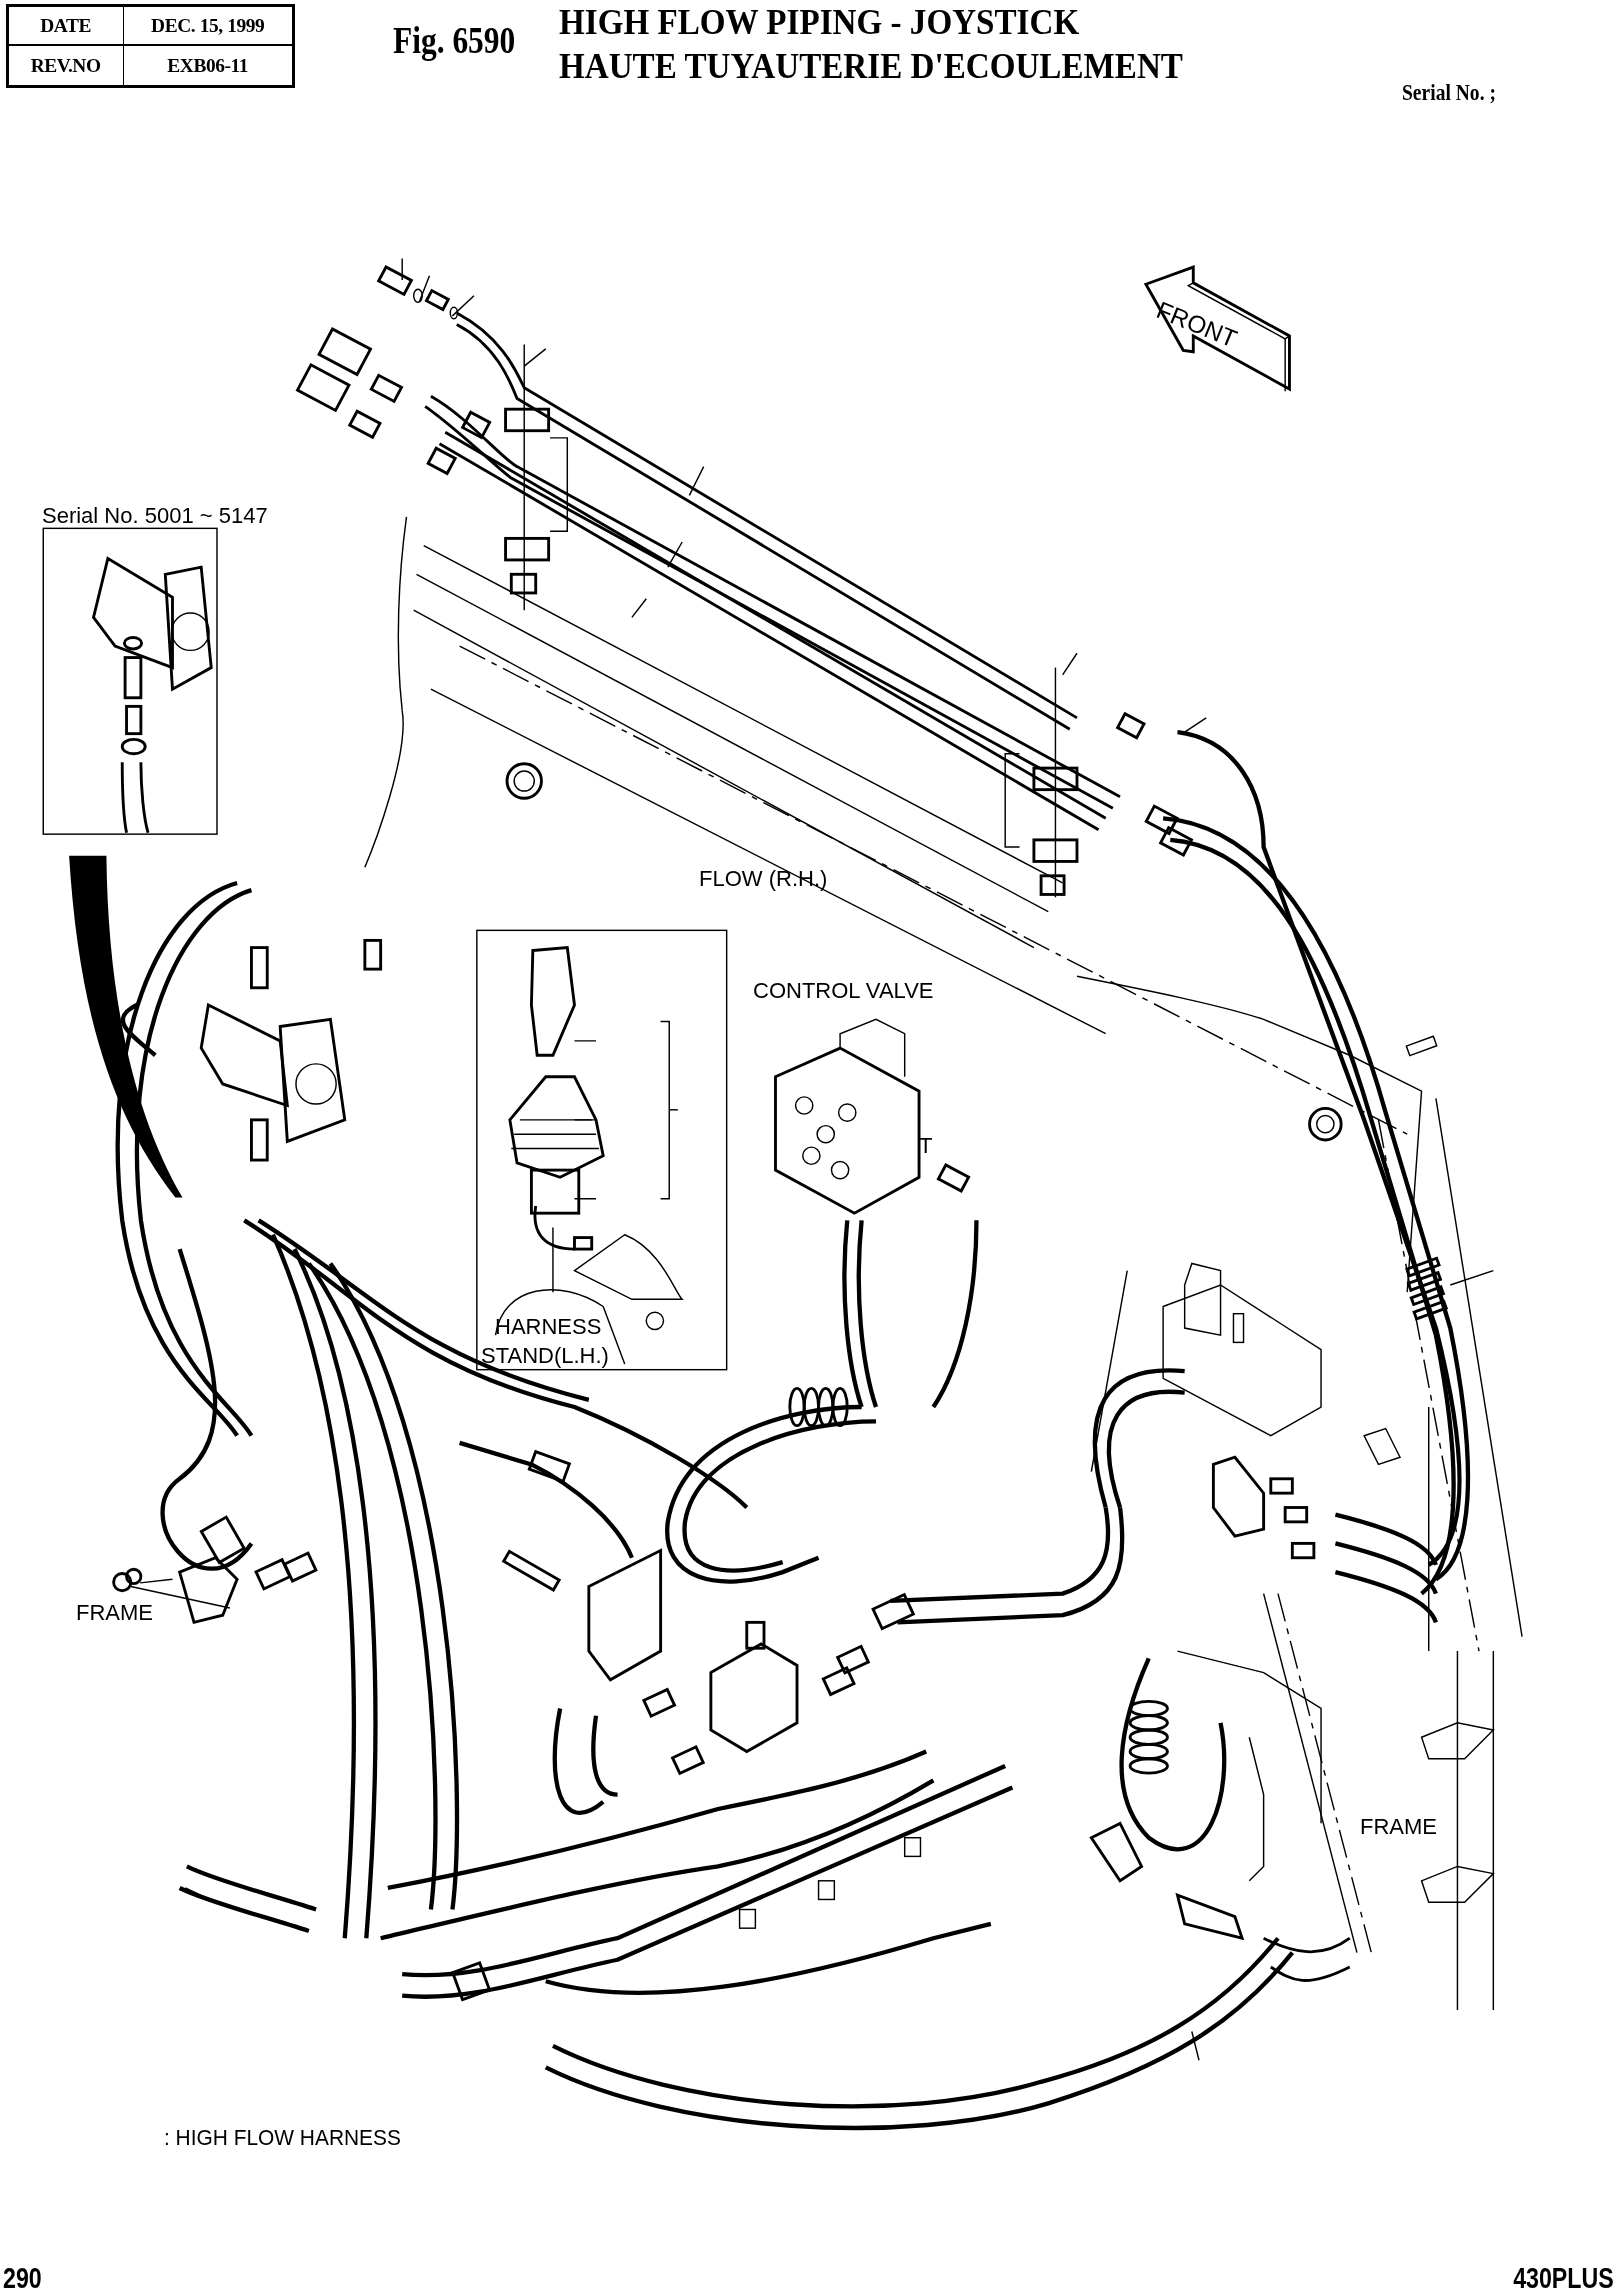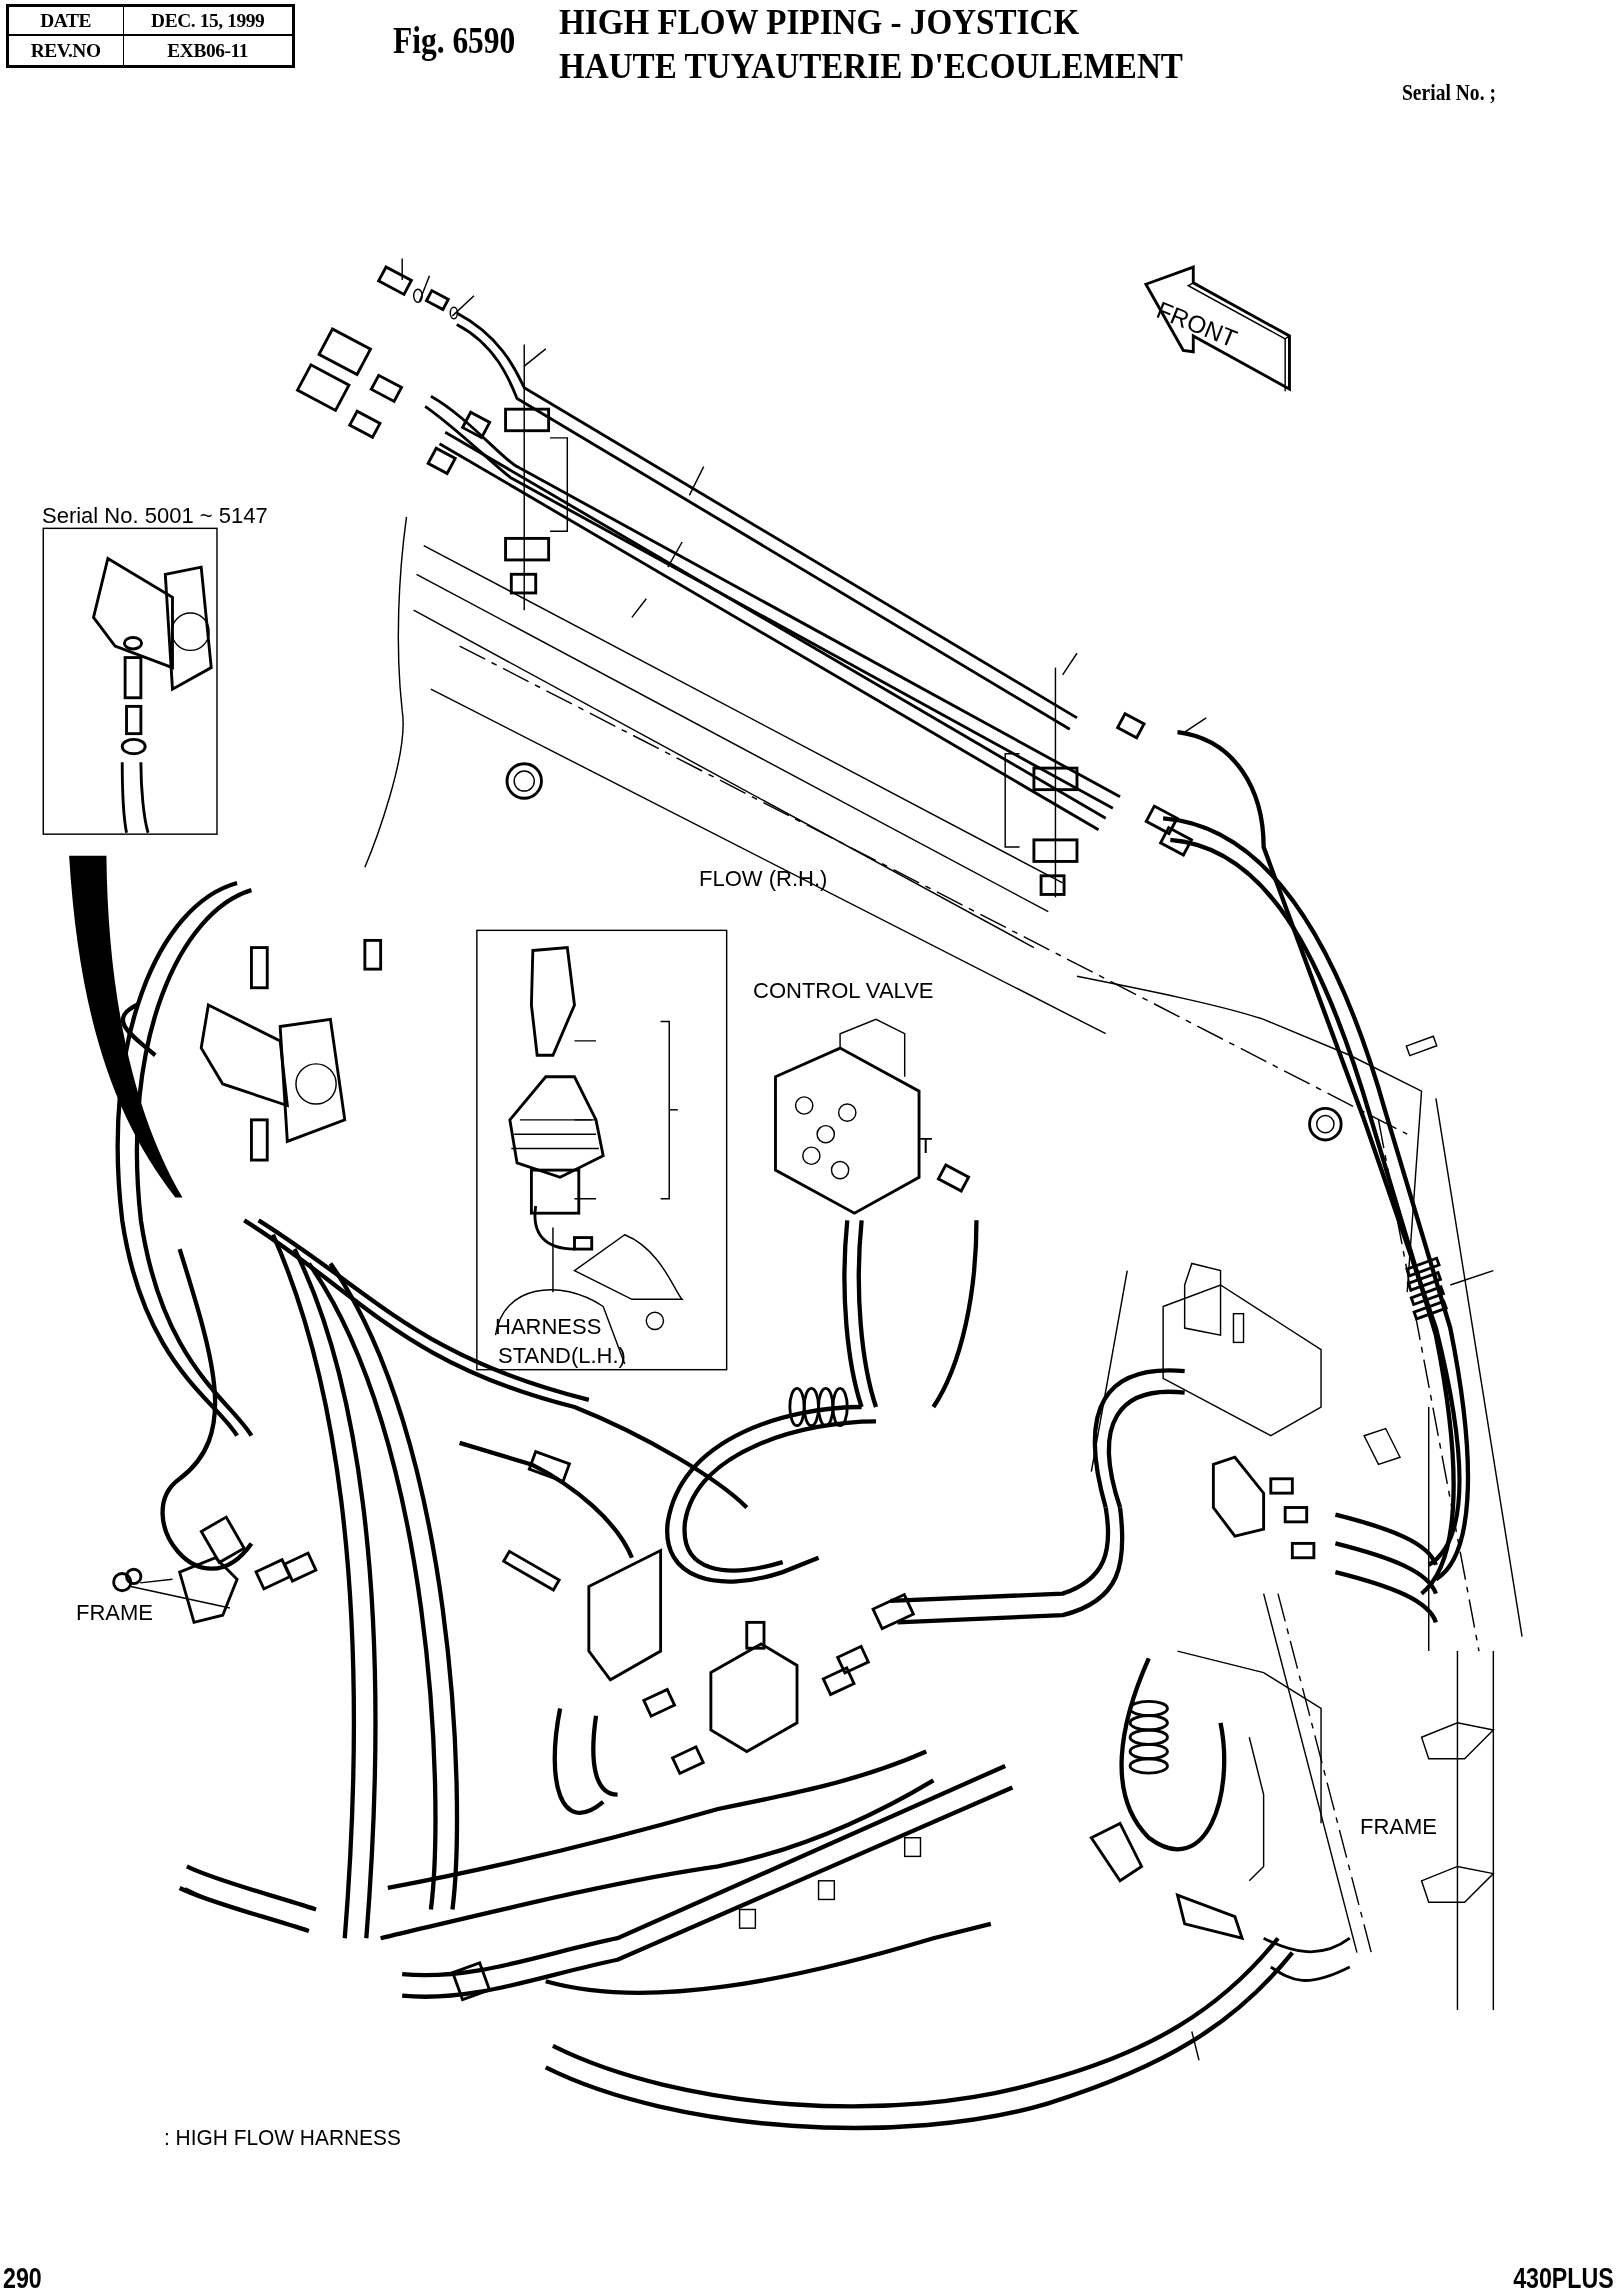--- a/index.html
+++ b/index.html
@@ -1,18 +1,18 @@
 <!DOCTYPE html>
 <html style="font-size:11.5px"><head>
 <meta charset="utf-8">
 <style>
   html, body { margin:0; padding:0; background:#ffffff; }
   body { width:1617px; height:2295px; position:relative; overflow:hidden; font-family:"Liberation Sans", sans-serif; color:#000; }
   
-  .info-table { position:absolute; left:5.7px; top:4.3px; width:289px; height:64px; border:3.6px solid #000; box-sizing:border-box; display:grid; grid-template-columns:115px 1fr; grid-template-rows:1fr 1fr; }
+  .info-table { position:absolute; left:5.7px; top:4.3px; width:289px; height:84px; border:3.6px solid #000; box-sizing:border-box; display:grid; grid-template-columns:115px 1fr; grid-template-rows:1fr 1fr; }
   .info-table .cell { display:flex; align-items:center; justify-content:center; font-family:"Liberation Serif", serif; font-weight:bold; font-size:19.4px; letter-spacing:-0.4px; }
   .info-table .c1 { border-right:1.4px solid #000; }
   .info-table .r1 { border-bottom:2.2px solid #000; }
   .fig-number { position:absolute; left:393px; top:18.7px; font-family:"Liberation Serif", serif; font-weight:bold; font-size:37px; transform:scaleX(0.85); transform-origin:left top; white-space:nowrap; }
   .title-en { position:absolute; left:559px; top:1.4px; font-family:"Liberation Serif", serif; font-weight:bold; font-size:36px; transform:scaleX(0.92); transform-origin:left top; white-space:nowrap; }
   .title-fr { position:absolute; left:559px; top:45px; font-family:"Liberation Serif", serif; font-weight:bold; font-size:36px; transform:scaleX(0.92); transform-origin:left top; white-space:nowrap; }
   .serial-top { position:absolute; left:1402px; top:80px; font-family:"Liberation Serif", serif; font-weight:bold; font-size:23px; transform:scaleX(0.85); transform-origin:left top; white-space:nowrap; }
   
   .drawing { position:absolute; left:0; top:0; width:1617px; height:2295px; }
   .lbl { position:absolute; font-family:"Liberation Sans", sans-serif; font-size:22px; white-space:nowrap; }
@@ -291,20 +291,20 @@
     <line class="thin" x1="1670" y1="2870" x2="1660" y2="2830"></line>
   </g>
 </svg>
 
 <div class="lbl" style="left:1163px;top:296px;font-size:24.4px;transform:rotate(22deg);transform-origin:left top;">FRONT</div>
 <div class="lbl" style="left:42px;top:503px;">Serial No. 5001 ~ 5147</div>
 <div class="lbl" style="left:699px;top:866px;">FLOW (R.H.)</div>
 <div class="lbl" style="left:745px;top:978px;margin-left:8px;">CONTROL VALVE</div>
 <div class="lbl" style="left:919px;top:1133px;">T</div>
 <div class="lbl" style="left:495px;top:1314px;">HARNESS</div>
-<div class="lbl" style="left:481px;top:1343px;margin-left:17px;">STAND(L.H.)</div>
+<div class="lbl" style="left:481px;top:1343px;">STAND(L.H.)</div>
 <div class="lbl" style="left:76px;top:1600px;">FRAME</div>
 <div class="lbl" style="left:1360px;top:1814px;">FRAME</div>
 
 <div class="legend">: HIGH FLOW HARNESS</div>
 <div class="page-no">290</div>
 <div class="model">430PLUS</div>
 
 
 </body></html>

